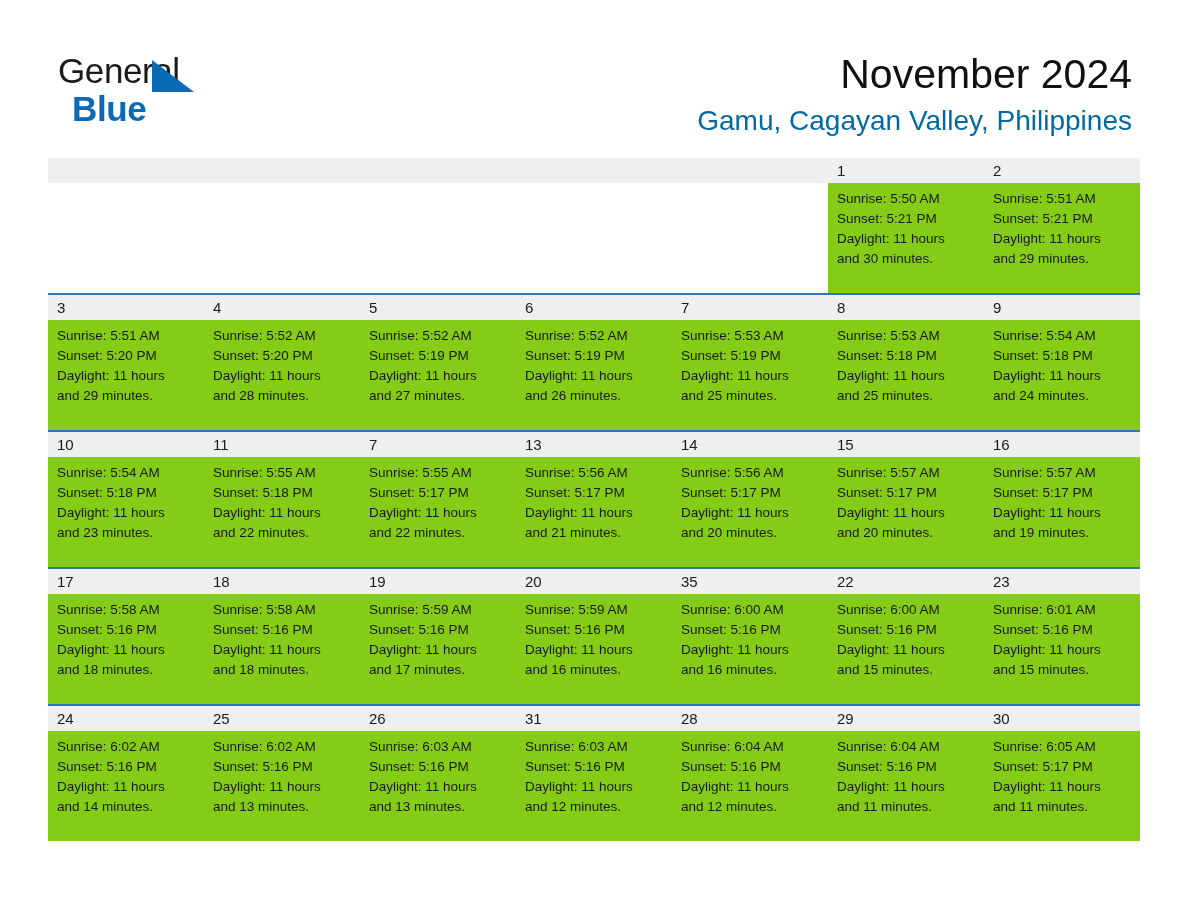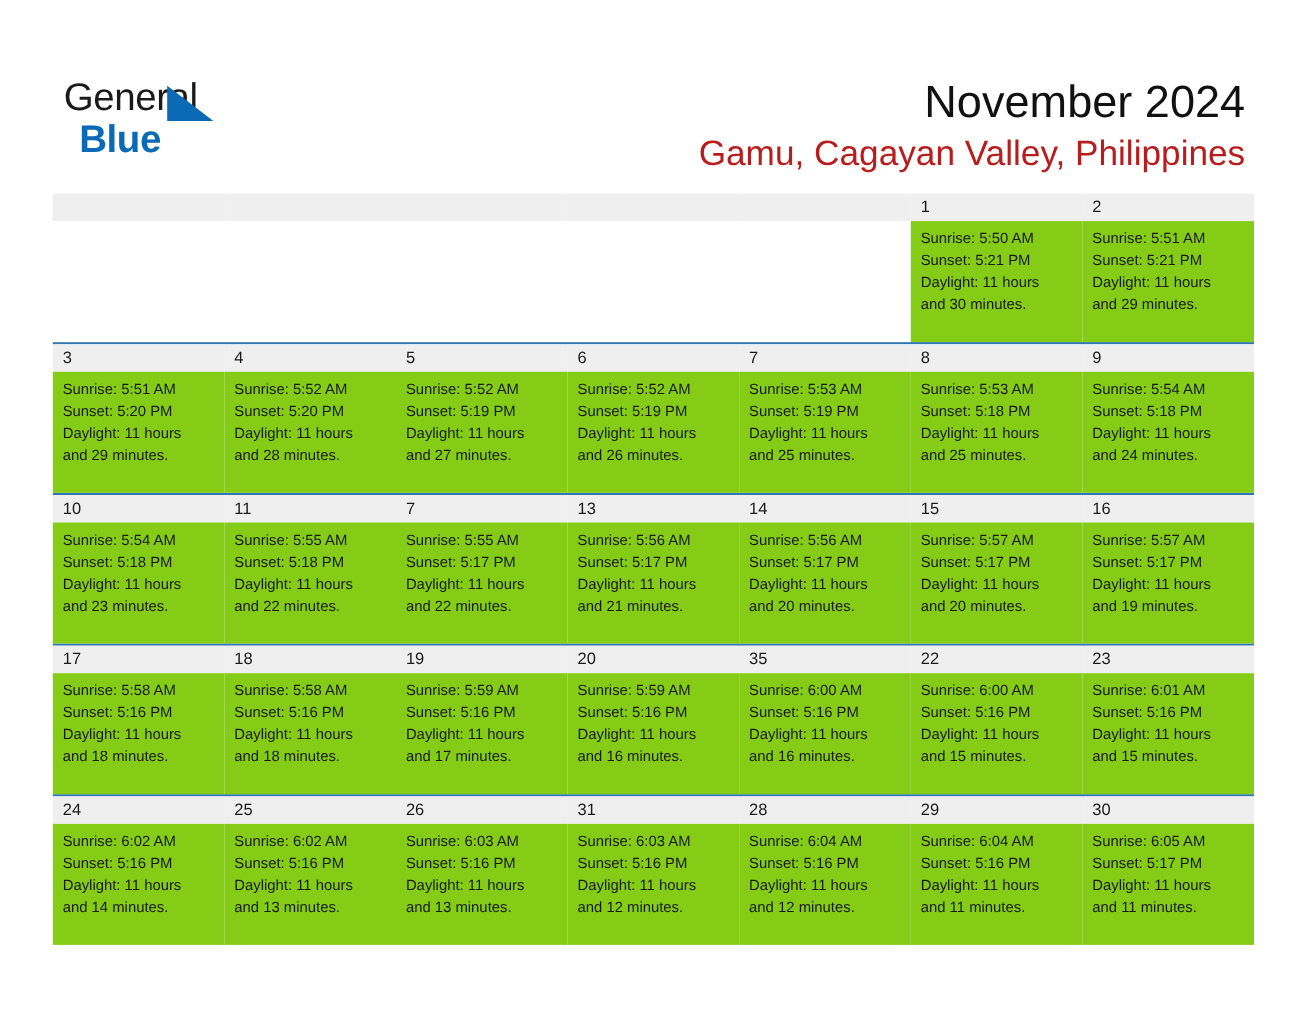--- a/index.html
+++ b/index.html
@@ -12,21 +12,20 @@
     height: 918px;
     font-family: "Liberation Sans", sans-serif;
     color: #000000;
     overflow: hidden;
   }
   .page {
     position: relative;
     width: 1188px;
     height: 842px;
     box-sizing: border-box;
-    margin-top: 18px;
   }
 
   
   .header {
     position: absolute;
     left: 0;
     top: 0;
     width: 1188px;
     height: 158px;
   }
@@ -74,23 +73,23 @@
     line-height: 44px;
     color: #111111;
     text-align: center;
     font-weight: 400;
     white-space: nowrap;
   }
   .subtitle {
     position: absolute;
     right: 56px;
     top: 106px;
-    font-size: 32px;
+    font-size: 28px;
     line-height: 30px;
-    color: #b91c1c;
+    color: #0369a1;
     text-align: right;
     font-weight: 400;
     white-space: nowrap;
   }
 
   
   .calendar {
     position: absolute;
     left: 48px;
     top: 158px;

